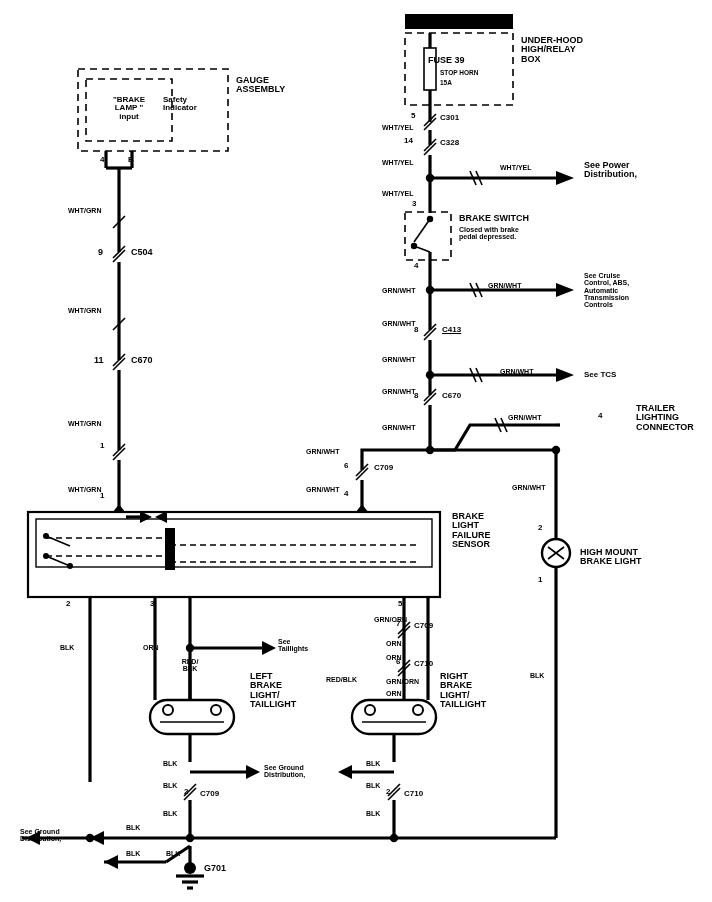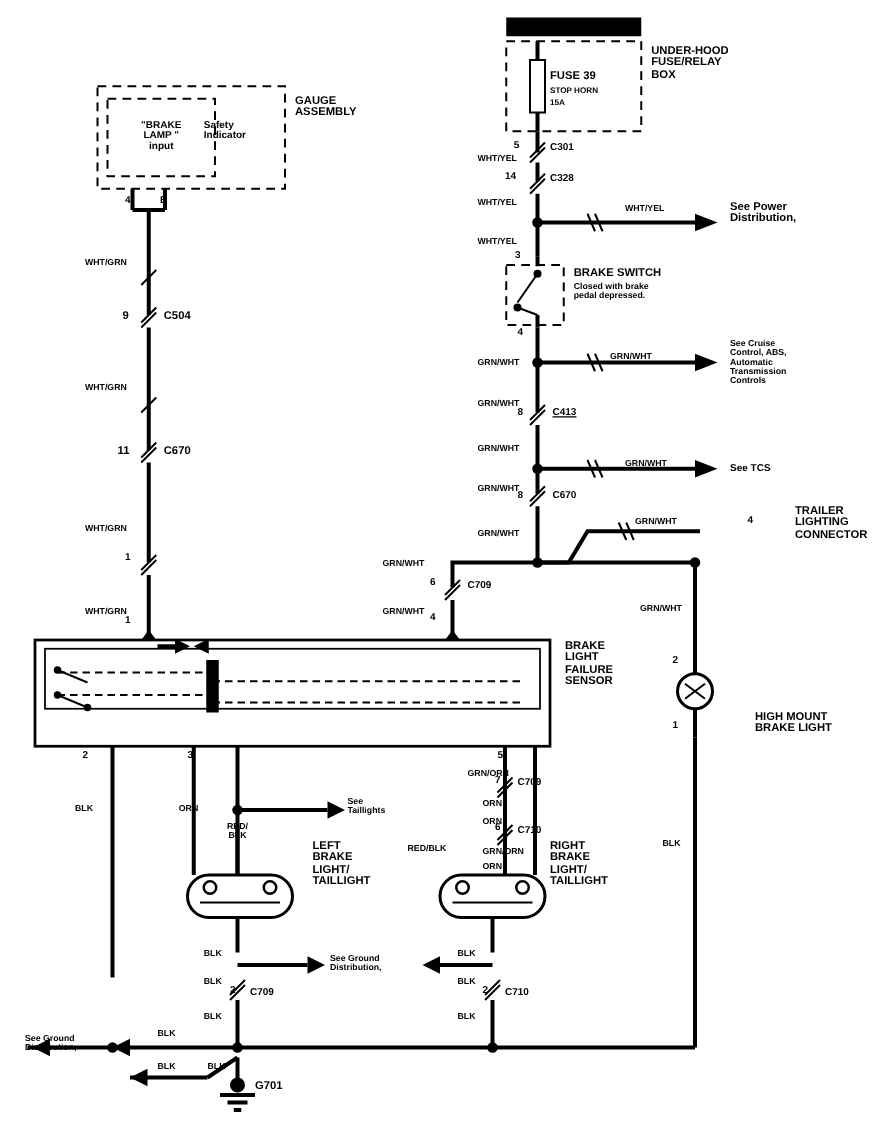--- a/index.html
+++ b/index.html
@@ -211,26 +211,26 @@
     <path class="wire thin" d="M548 559 L564 547"></path>
     <path class="wire thick" d="M556 516 L556 539"></path>
     <path class="wire thick" d="M556 567 L556 590"></path>
 
     <path class="wire thin" d="M113 228 L125 216"></path>
     <path class="wire thin" d="M113 330 L125 318"></path>
   </svg>
 
   <div class="lbl t9 invtxt" style="left:413px;top:16px;">HOT AT ALL TIMES</div>
 
-  <div class="lbl t9" style="left:440px;top:56px;">FUSE 39</div>
+  <div class="lbl t9" style="left:428px;top:56px;">FUSE 39</div>
   <div class="lbl t6" style="left:440px;top:70px;">STOP HORN</div>
   <div class="lbl t6" style="left:440px;top:80px;">15A</div>
 
   <div class="lbl t9" style="left:521px;top:36px;">UNDER-HOOD
-FUSE/RELAY
+HIGH/RELAY
 BOX</div>
 
   <div class="lbl t9" style="left:236px;top:76px;">GAUGE
 ASSEMBLY</div>
   <div class="lbl t8" style="left:163px;top:96px;">Safety
 Indicator</div>
   <div class="lbl t8 ctr" style="left:96px;top:96px;width:66px;">"BRAKE
 LAMP "
 input</div>
 
@@ -249,21 +249,21 @@
   <div class="lbl t7" style="left:278px;top:638px;">See
 Taillights</div>
   <div class="lbl t7" style="left:264px;top:764px;">See Ground
 Distribution,</div>
   <div class="lbl t7" style="left:20px;top:828px;">See Ground
 Distribution,</div>
 
   <div class="lbl t9" style="left:636px;top:404px;">TRAILER
 LIGHTING
 CONNECTOR</div>
-  <div class="lbl t9" style="left:580px;top:569px;margin-left:24px;">HIGH MOUNT
+  <div class="lbl t9" style="left:580px;top:548px;">HIGH MOUNT
 BRAKE LIGHT</div>
   <div class="lbl t9" style="left:452px;top:512px;">BRAKE
 LIGHT
 FAILURE
 SENSOR</div>
   <div class="lbl t9" style="left:238px;top:672px;margin-left:12px;">LEFT
 BRAKE
 LIGHT/
 TAILLIGHT</div>
   <div class="lbl t9" style="left:440px;top:672px;">RIGHT

